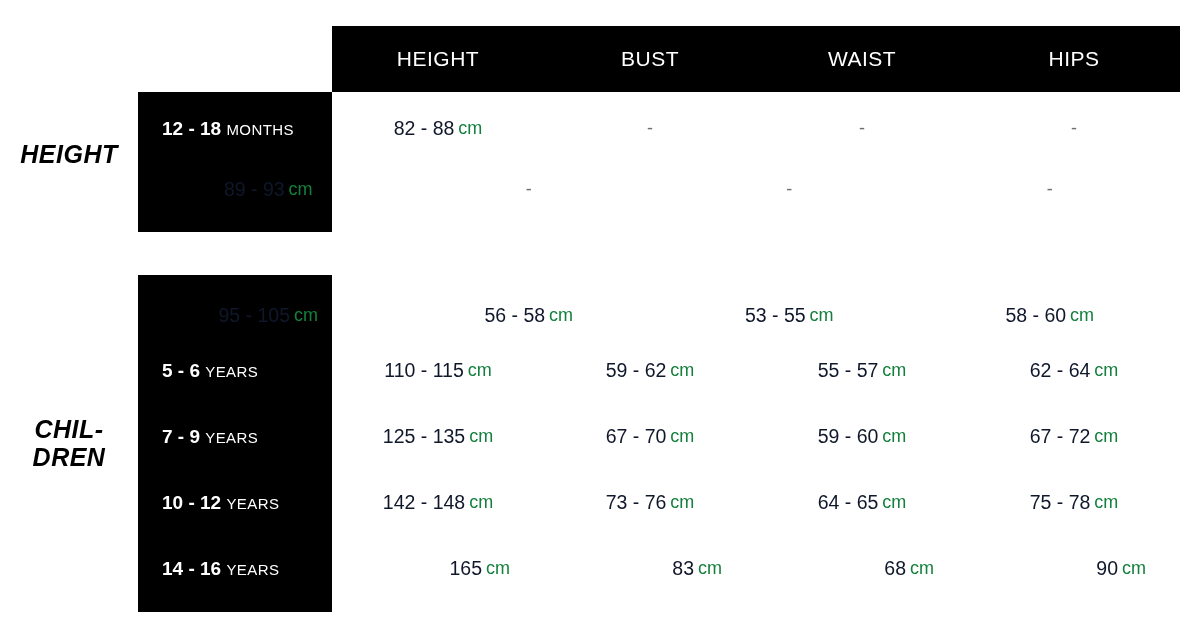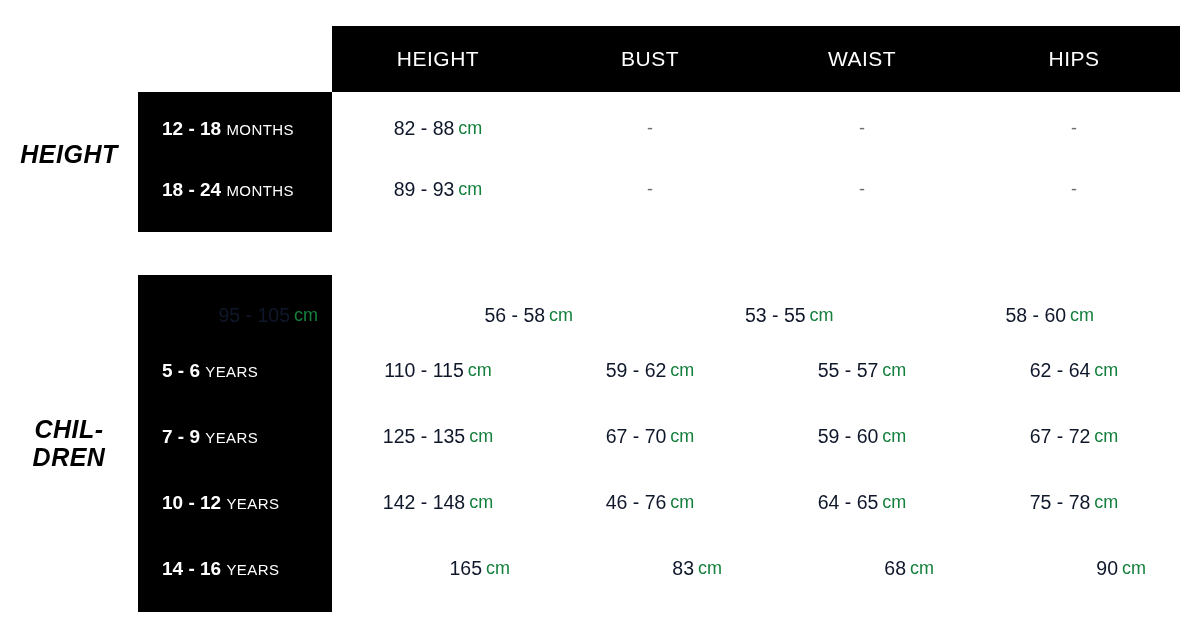--- a/index.html
+++ b/index.html
@@ -179,24 +179,20 @@
       <div class="measure-cell dash">
         <span>-</span>
       </div>
       <div class="measure-cell dash">
         <span>-</span>
       </div>
     </div>
   </div>
 
   <div class="row" id="row-b2">
-    <div class="age-cell">
-      <span class="age-num">18 - 24</span>
-      <span class="age-unit">MONTHS</span>
-    </div>
     <div class="measure-cells">
       <div class="measure-cell">
         <span class="val">89 - 93</span>
         <span class="unit">cm</span>
       </div>
       <div class="measure-cell dash">
         <span>-</span>
       </div>
       <div class="measure-cell dash">
         <span>-</span>
@@ -288,21 +284,21 @@
     <div class="age-cell">
       <span class="age-num">10 - 12</span>
       <span class="age-unit">YEARS</span>
     </div>
     <div class="measure-cells">
       <div class="measure-cell">
         <span class="val">142 - 148</span>
         <span class="unit">cm</span>
       </div>
       <div class="measure-cell">
-        <span class="val">46 - 76</span>
+        <span class="val">73 - 76</span>
         <span class="unit">cm</span>
       </div>
       <div class="measure-cell">
         <span class="val">64 - 65</span>
         <span class="unit">cm</span>
       </div>
       <div class="measure-cell">
         <span class="val">75 - 78</span>
         <span class="unit">cm</span>
       </div>

